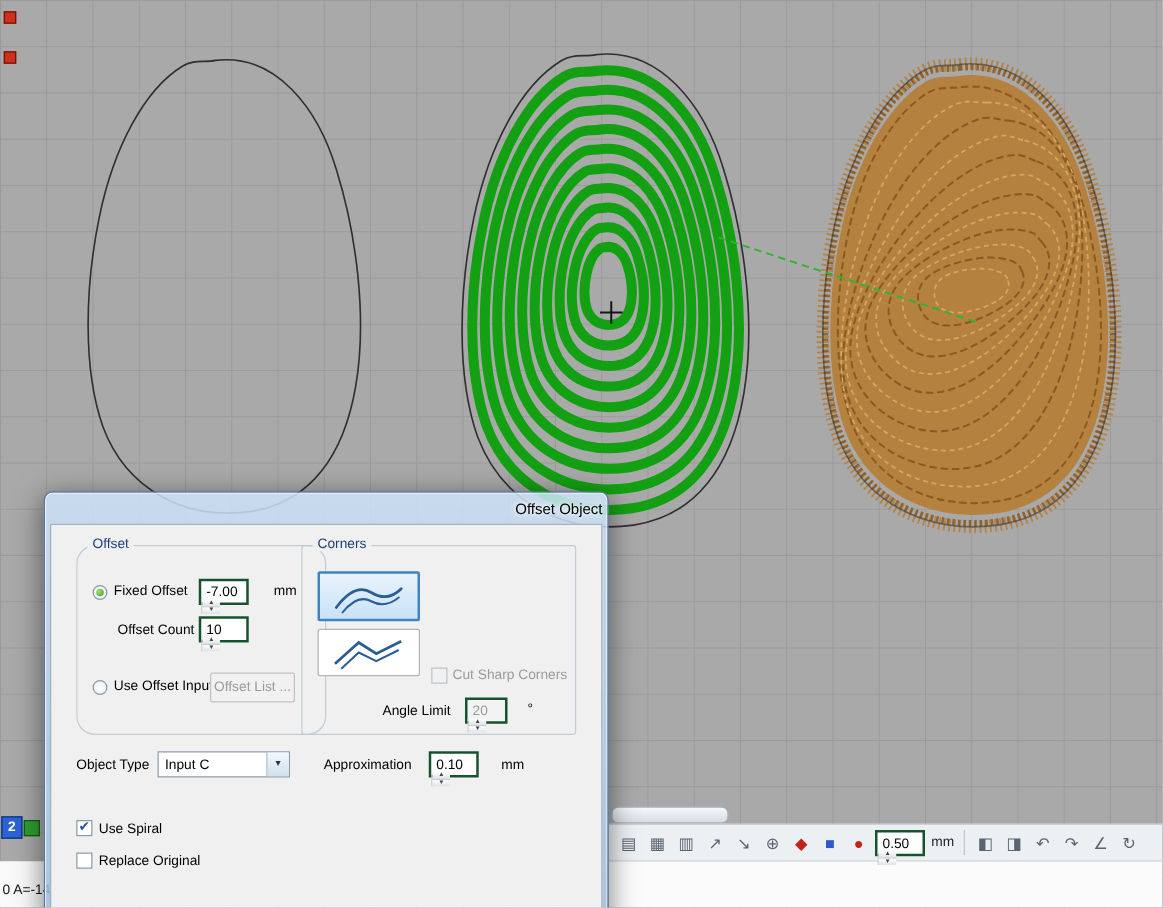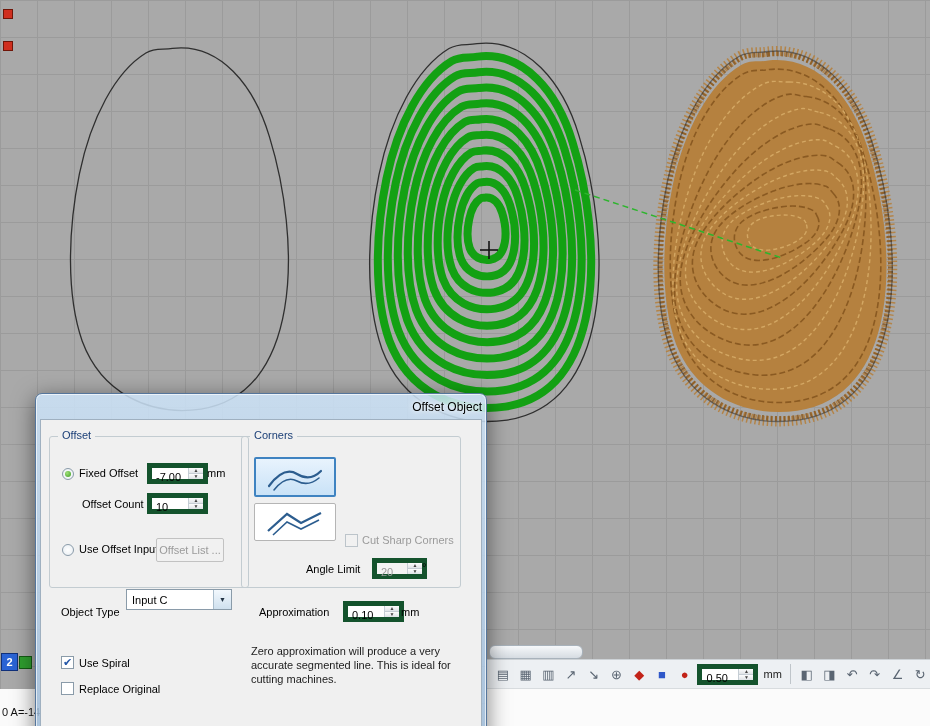--- a/index.html
+++ b/index.html
@@ -59,21 +59,21 @@
   .radio{position:absolute;width:12px;height:12px;border-radius:50%;border:1px solid #8a9ba9;
     background:radial-gradient(#ffffff,#e7edf2);box-sizing:border-box;}
   .radio.sel::after{content:"";position:absolute;inset:2px;border-radius:50%;
     background:radial-gradient(circle at 35% 35%,#9fe07a,#3f9d23);}
 
   .check{position:absolute;width:13px;height:13px;border:1px solid #8a9ba9;background:#fff;
     box-sizing:border-box;display:flex;align-items:center;justify-content:center;}
   .check .check-glyph{font-size:11px;line-height:1;color:#2457a8;margin-top:-1px;}
   .check.dis{background:#f1f1f1;border-color:#bcc4ca;}
 
-  .spin{position:absolute;display:inline-flex;height:21px;border:5px solid #14532d;background:#fff;box-sizing:border-box;}
+  .spin{position:absolute;display:inline-flex;height:21px;border:2px solid #14532d;background:#fff;box-sizing:border-box;flex-direction:column;}
   .spin-val{width:36px;padding:3px 3px 0 4px;font-size:11px;box-sizing:border-box;}
   .spin-btns{display:flex;flex-direction:column;width:14px;border-left:1px solid #c5cdd4;}
   .spin-btns .sb{flex:1;font-size:5px;line-height:5px;display:flex;align-items:center;justify-content:center;
     color:#444;background:linear-gradient(#fdfdfd,#dfe3e7);}
   .spin-btns .sb:first-child{border-bottom:1px solid #c5cdd4;}
   .spin.dis{background:#f3f3f3;}
   .spin.dis .spin-val{color:#9b9b9b;}
   .spin.narrow .spin-val{width:30px;}
 
   .combo{position:absolute;display:inline-flex;height:21px;border:1px solid #8a9ba9;background:#fff;box-sizing:border-box;align-items:center;}
@@ -190,21 +190,21 @@
     <span class="tb-icon">∠</span>
     <span class="tb-icon">↻</span>
   </div>
 
   <div class="dialog">
     <div class="titlebar">
       <span class="title-text">Offset Object</span>
     </div>
     <div class="dialog-body">
 
-      <div class="group" style="left:8px;top:16px;width:198px;height:150px;">
+      <div class="group" style="left:20px;top:16px;width:198px;height:150px;border-radius:15px;">
         <span class="group-label">Offset</span>
         <span class="radio sel" style="left:12px;top:31px;"></span>
         <span class="lbl" style="left:29px;top:30px;">Fixed Offset</span>
         <span class="spin" style="left:97px;top:26px;">
           <span class="spin-val">-7.00</span>
           <span class="spin-btns">
               <span class="sb">▲</span>
               <span class="sb">▼</span>
             </span>
         </span>
@@ -248,21 +248,21 @@
           <span class="spin-val">20</span>
           <span class="spin-btns">
               <span class="sb">▲</span>
               <span class="sb">▼</span>
             </span>
         </span>
         <span class="lbl" style="left:180px;top:124px;">°</span>
       </div>
 
       <span class="lbl" style="left:20px;top:186px;">Object Type</span>
-      <span class="combo" style="left:85px;top:169px;width:106px;">
+      <span class="combo" style="left:85px;top:181px;width:106px;">
         <span class="combo-val">Input C</span>
         <span class="combo-arrow">▼</span>
       </span>
 
       <span class="lbl" style="left:218px;top:186px;">Approximation</span>
       <span class="spin" style="left:302px;top:181px;">
         <span class="spin-val">0.10</span>
         <span class="spin-btns">
             <span class="sb">▲</span>
             <span class="sb">▼</span>
@@ -272,19 +272,18 @@
 
       <span class="check" style="left:20px;top:236px;">
         <span class="check-glyph">✔</span>
       </span>
       <span class="lbl" style="left:38px;top:237px;">Use Spiral</span>
 
       <span class="check" style="left:20px;top:262px;"></span>
       <span class="lbl" style="left:38px;top:263px;">Replace Original</span>
 
       <div class="help">
-        <p>Zero approximation will produce a very accurate segmented line. This is ideal for cutting machines.</p>
       </div>
 
     </div>
   </div>
 
 </div>
 
 </body></html>

